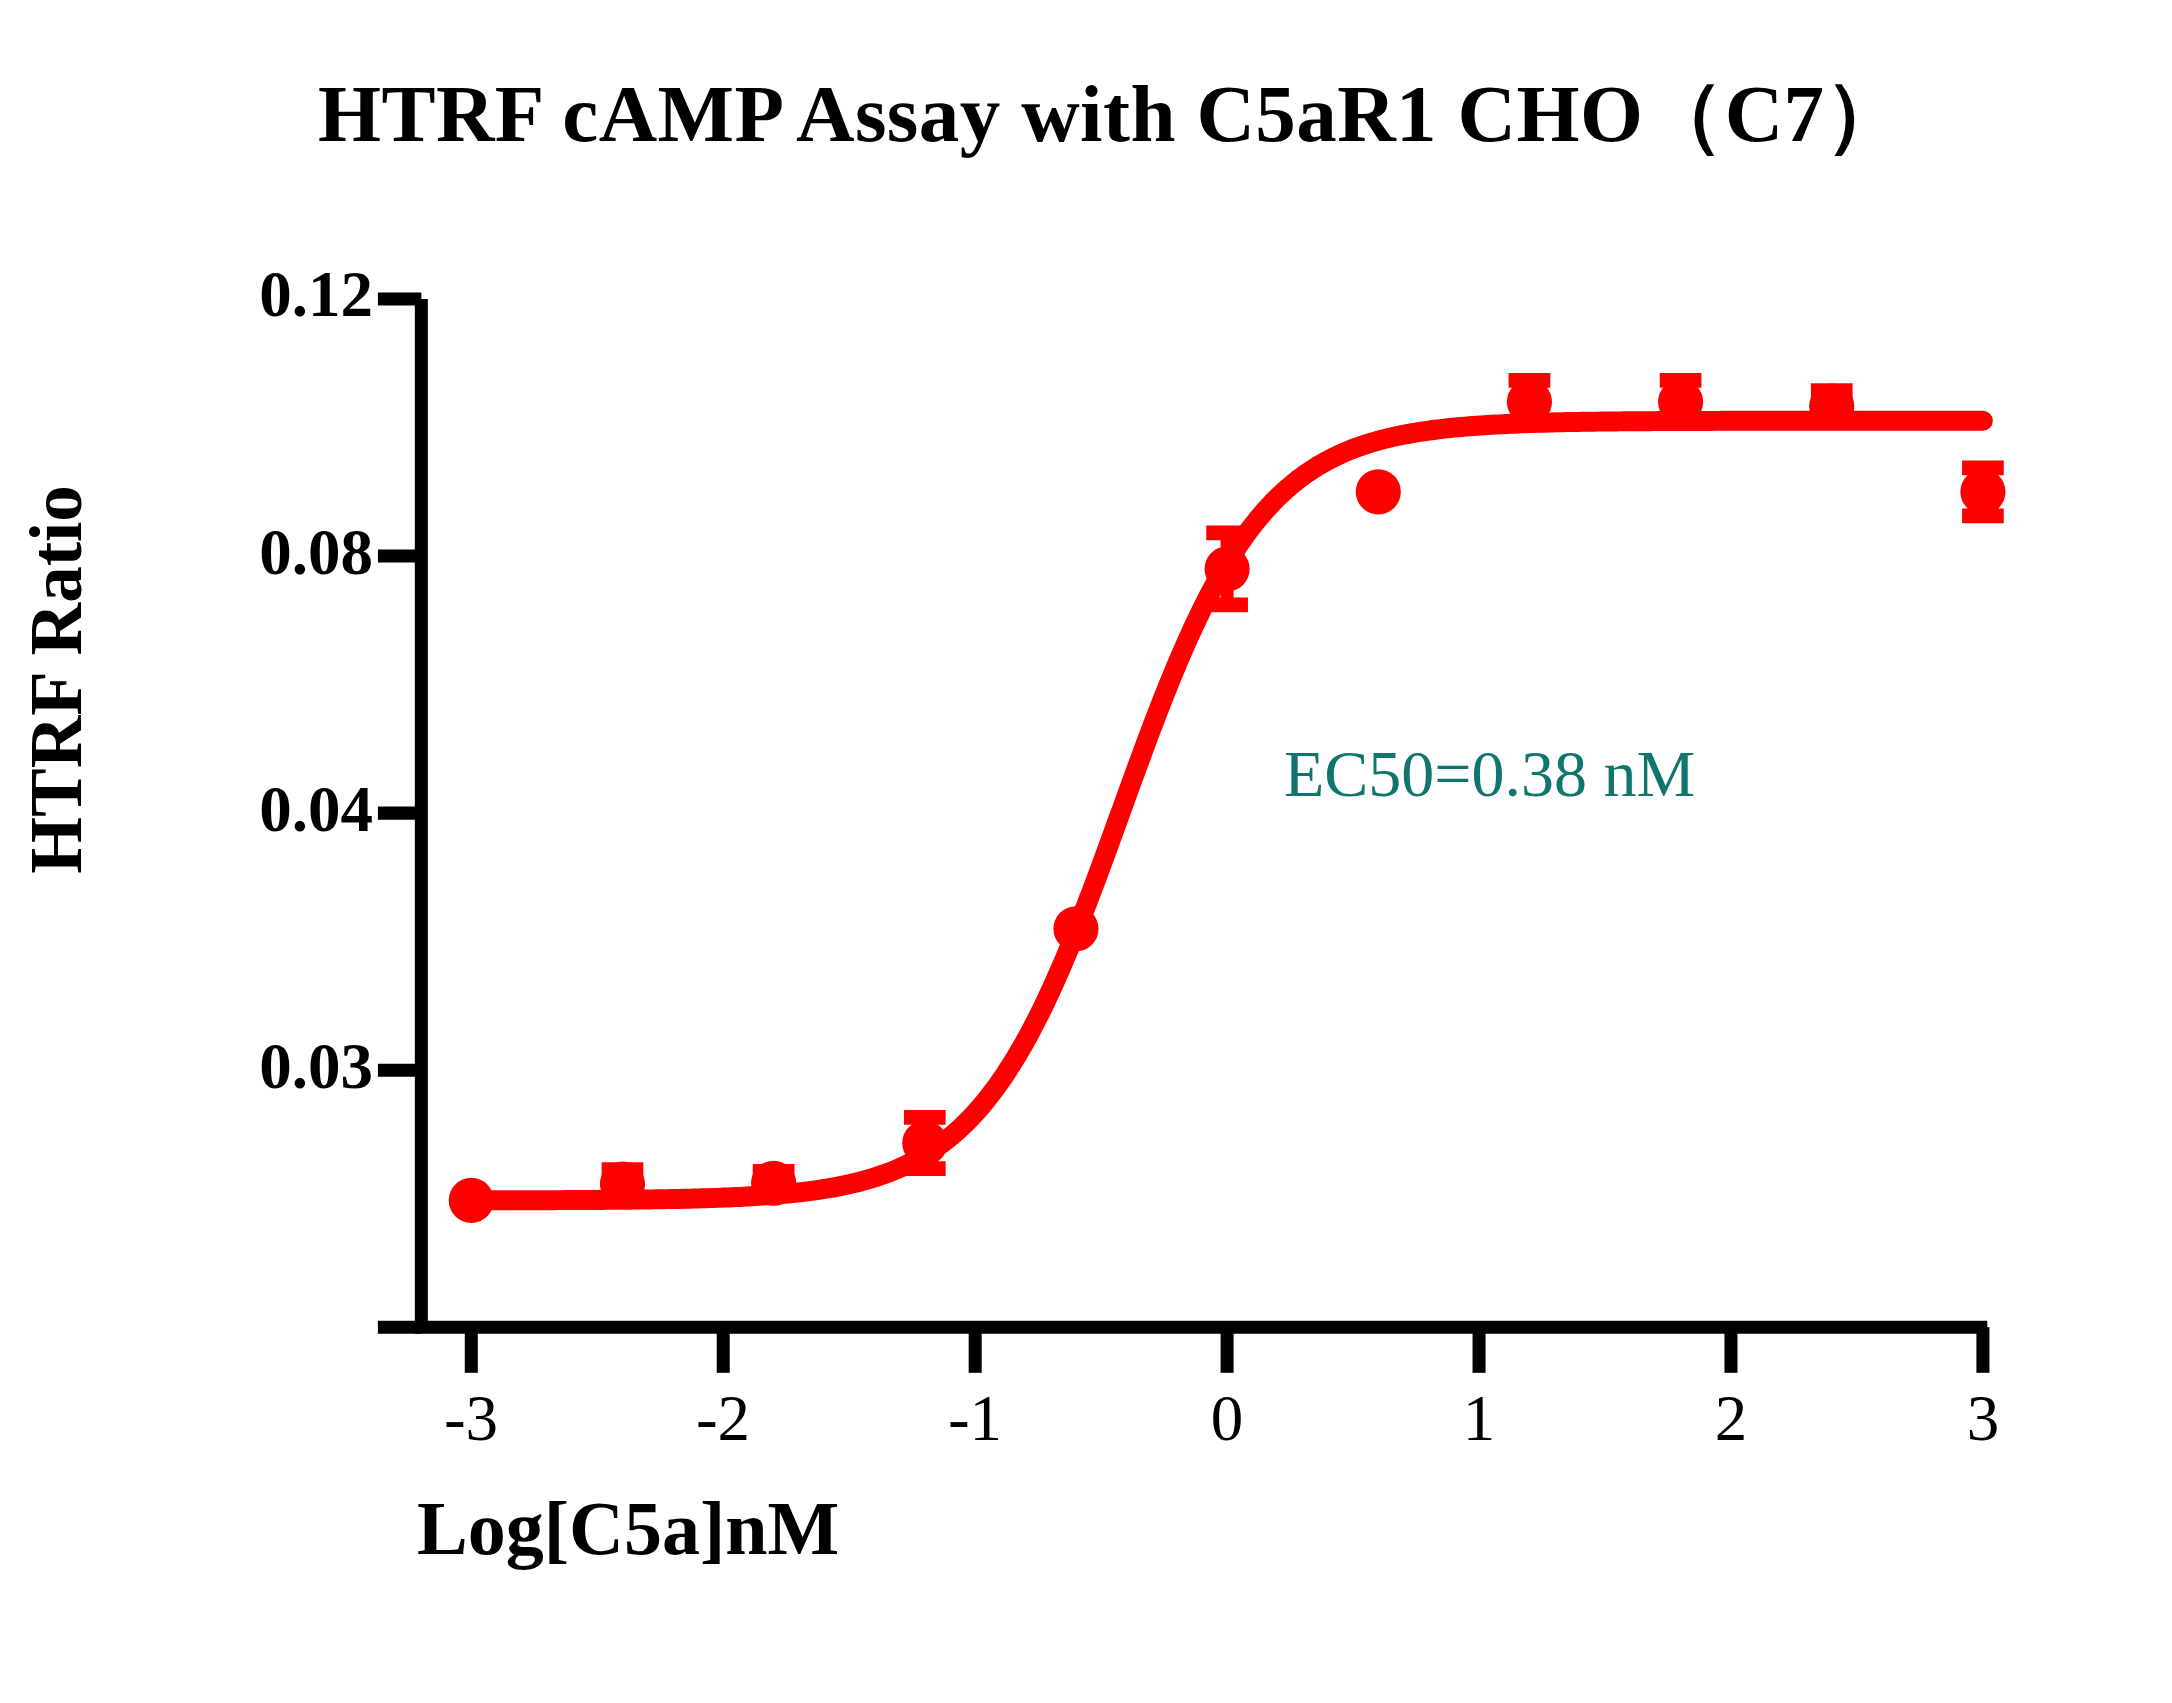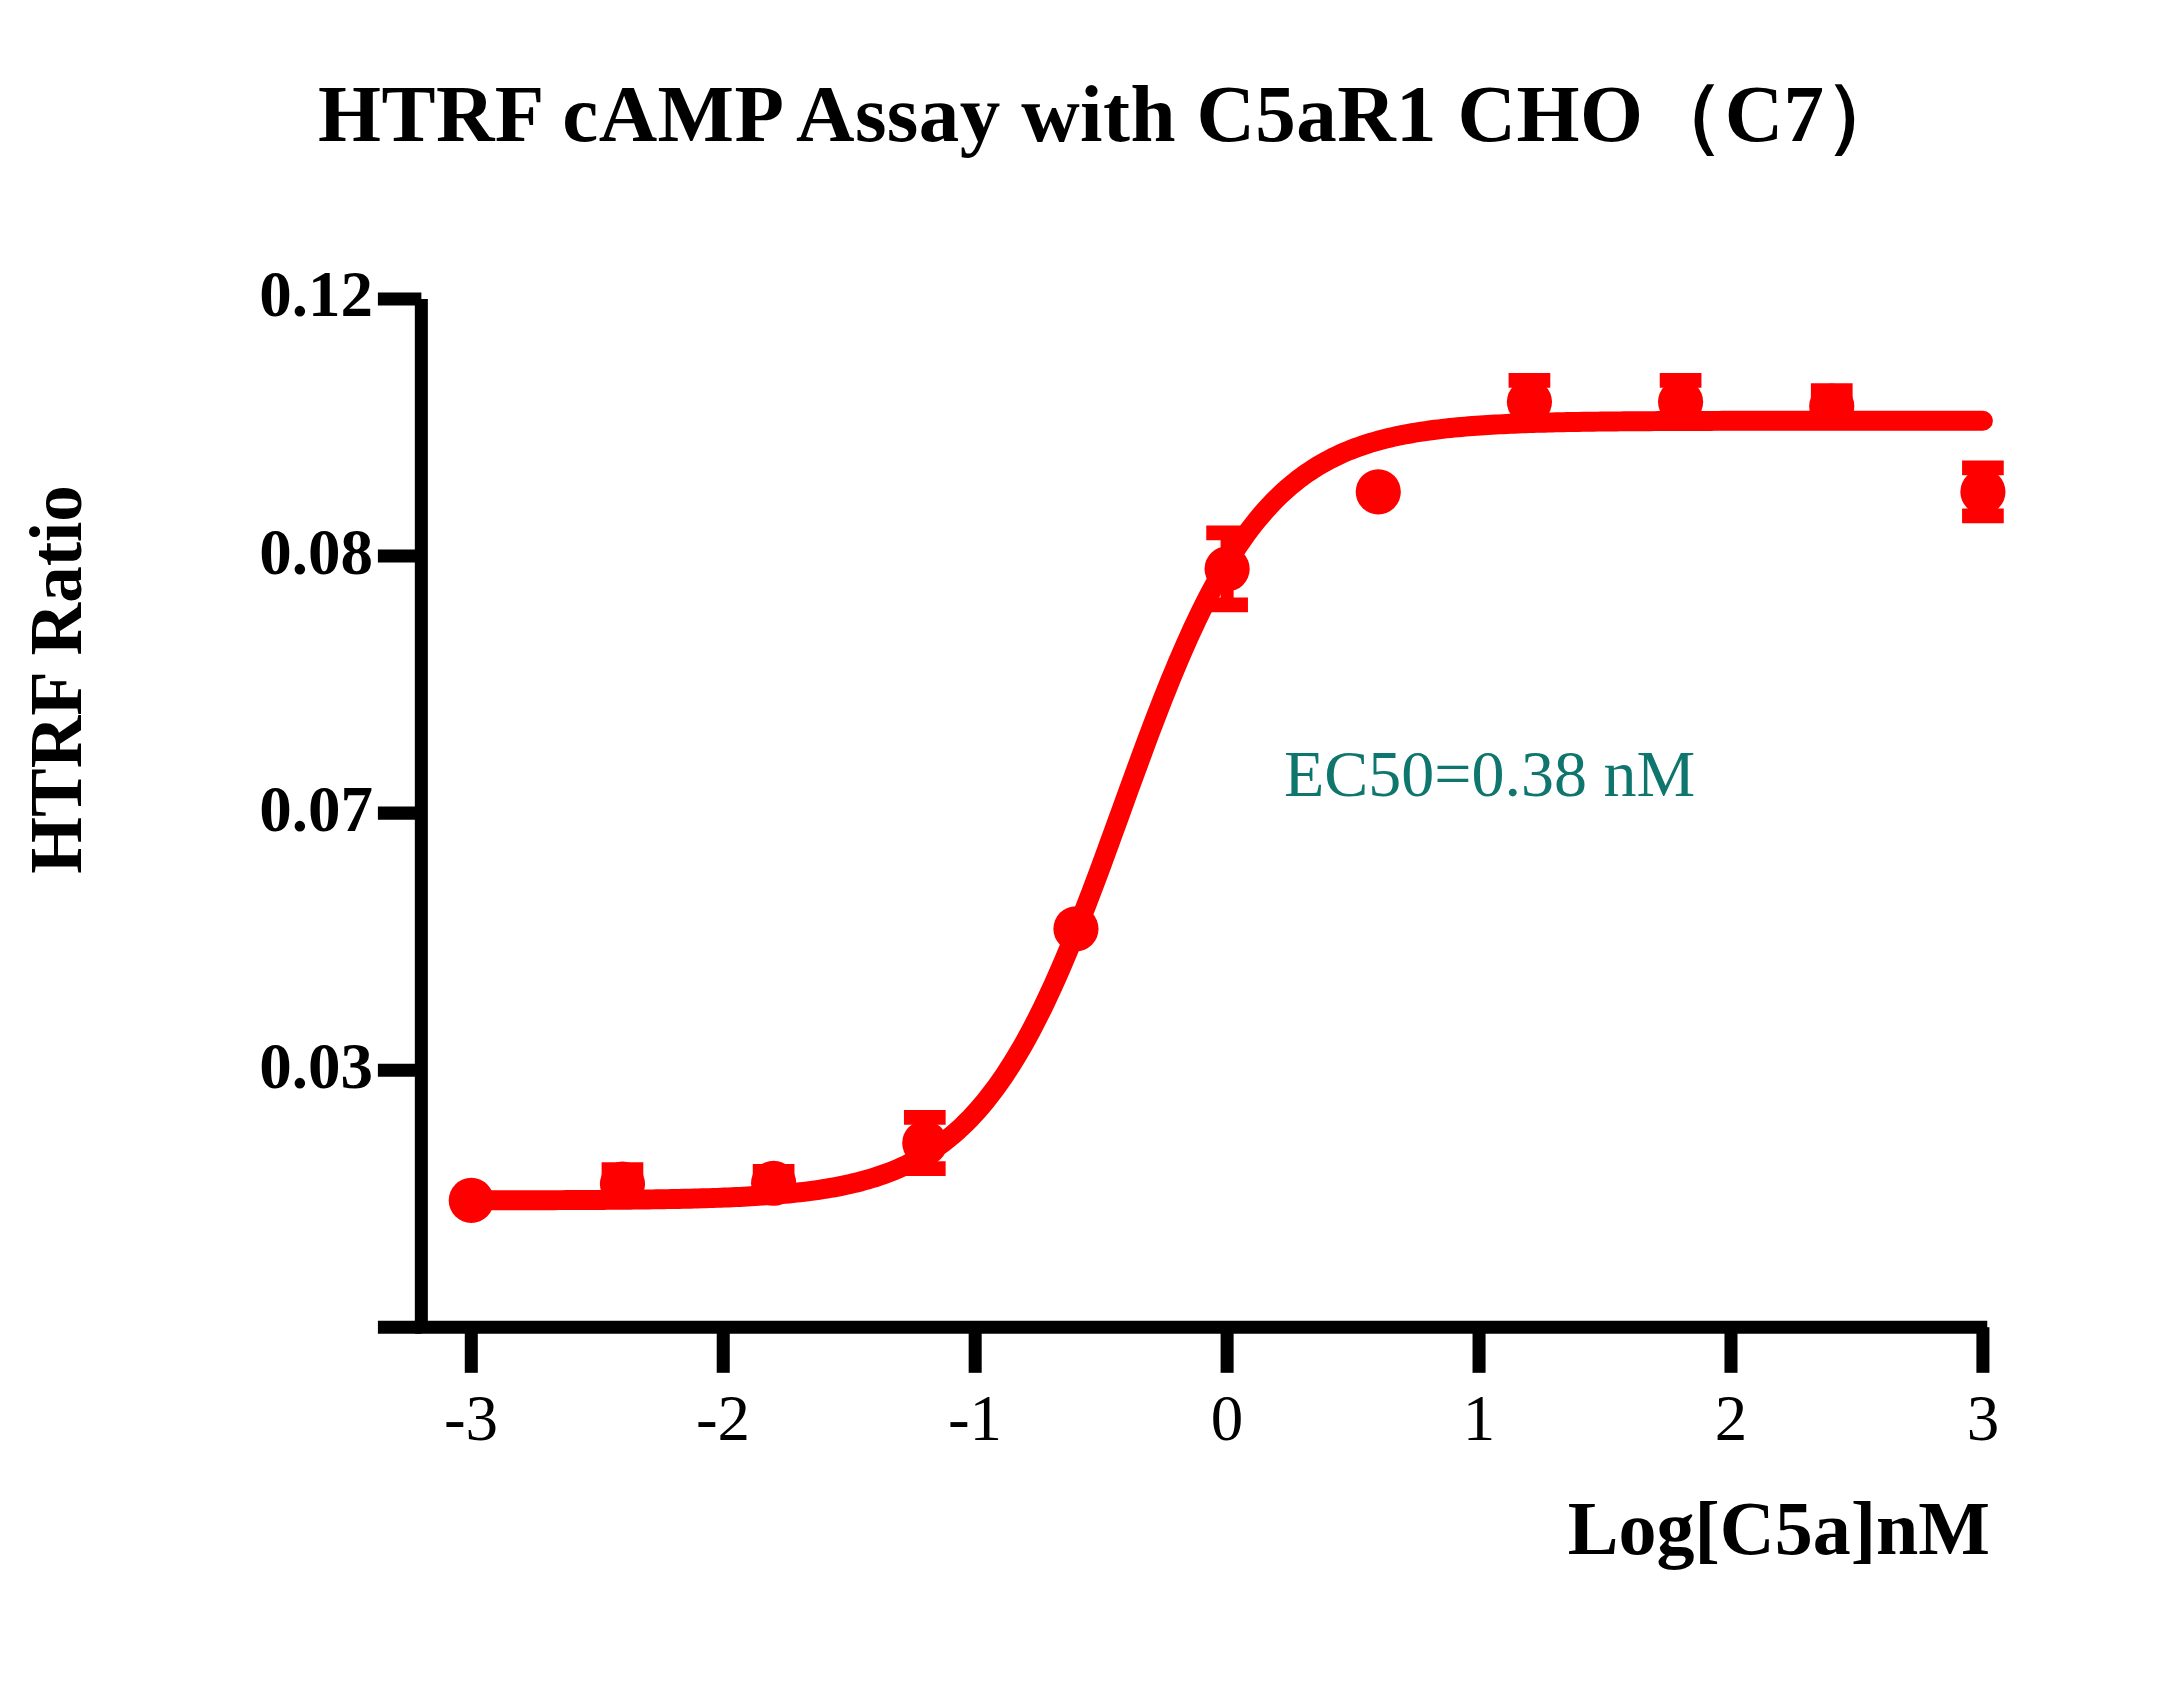--- a/index.html
+++ b/index.html
@@ -47,21 +47,21 @@
     font-size: 73px;
     color: #000000;
     white-space: nowrap;
     line-height: 1;
   }
   #x-axis-title {
     position: absolute;
     left: 417px;
     top: 1490px;
     width: 1573px;
-    text-align: right;
+    text-align: left;
     font-family: "Liberation Serif", "DejaVu Serif", serif;
     font-weight: bold;
     font-size: 76px;
     color: #000000;
     white-space: nowrap;
     line-height: 1;
   }
   .y-tick-label {
     position: absolute;
     right: 1851px;
@@ -108,21 +108,21 @@
 <div id="figure">
 
   <div id="chart-title">HTRF cAMP Assay with C5aR1 CHO（C7）</div>
 
   <div id="y-axis-title">HTRF Ratio</div>
 
   <div id="x-axis-title">Log[C5a]nM</div>
 
   <div class="y-tick-label" style="top:262px;">0.12</div>
   <div class="y-tick-label" style="top:520px;">0.08</div>
-  <div class="y-tick-label" style="top:777px;">0.07</div>
+  <div class="y-tick-label" style="top:777px;">0.04</div>
   <div class="y-tick-label" style="top:1034px;">0.03</div>
 
   <div class="x-tick-label" style="left:393px; top:1386px;">-3</div>
   <div class="x-tick-label" style="left:645px; top:1386px;">-2</div>
   <div class="x-tick-label" style="left:897px; top:1386px;">-1</div>
   <div class="x-tick-label" style="left:1149px; top:1386px;">0</div>
   <div class="x-tick-label" style="left:1401px; top:1386px;">1</div>
   <div class="x-tick-label" style="left:1653px; top:1386px;">2</div>
   <div class="x-tick-label" style="left:1905px; top:1386px;">3</div>
 

